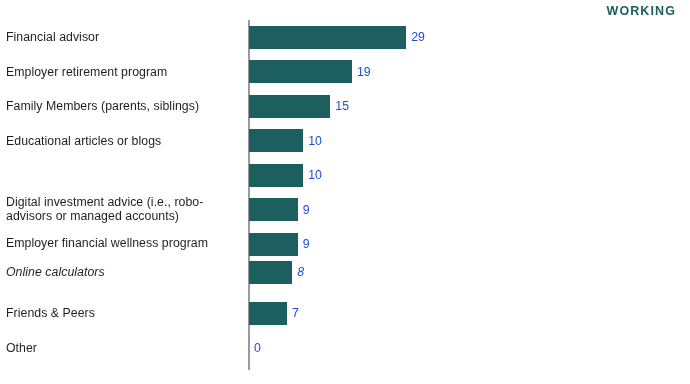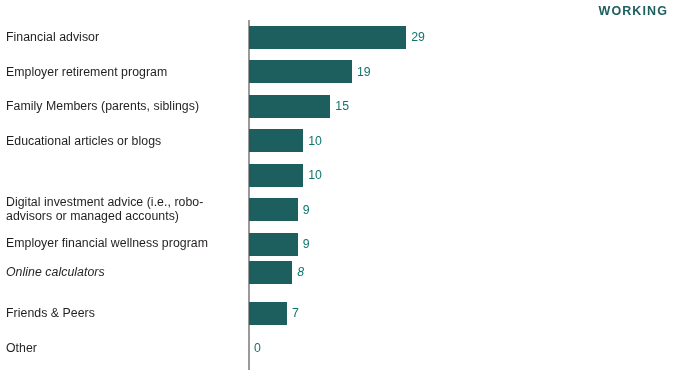--- a/index.html
+++ b/index.html
@@ -25,21 +25,21 @@
     position: absolute;
     left: 6px;
     top: 4px;
     font-size: 12.5px;
     color: #231f20;
     letter-spacing: 0.1px;
     white-space: nowrap;
   }
   .brand-mark {
     position: absolute;
-    right: 22px;
+    right: 14px;
     top: 4px;
     font-size: 12.5px;
     font-weight: bold;
     color: #1d5e5e;
     letter-spacing: 1.1px;
     white-space: nowrap;
   }
 
   
   .plot-area {
@@ -93,21 +93,21 @@
     height: 34.5px;
     display: flex;
     align-items: center;
   }
   .bar {
     height: 23px;
     background: #1d5e5e;
   }
   .bar-value {
     font-size: 12.3px;
-    color: #0f766e;
+    color: #1d4ed8;
     margin-left: 5px;
     white-space: nowrap;
   }
 </style>
 </head>
 <body>
 
 <div id="chart-root">
 
 

